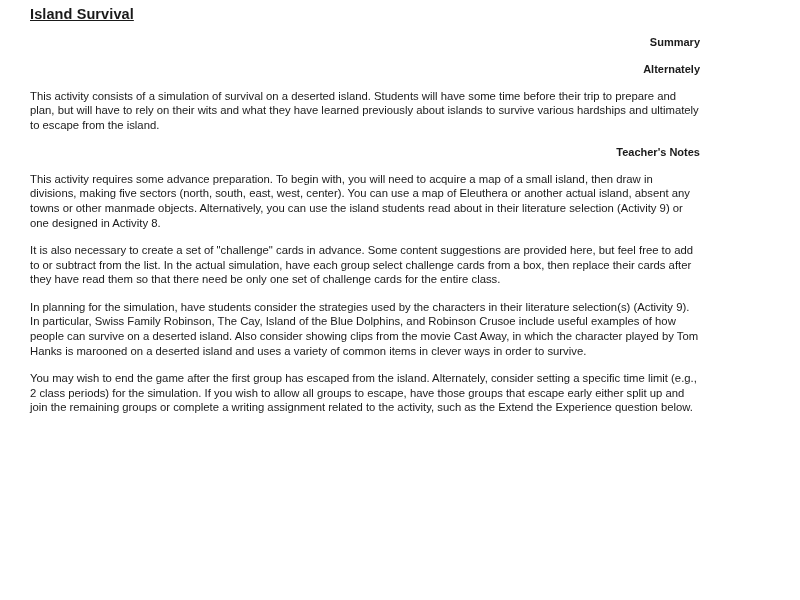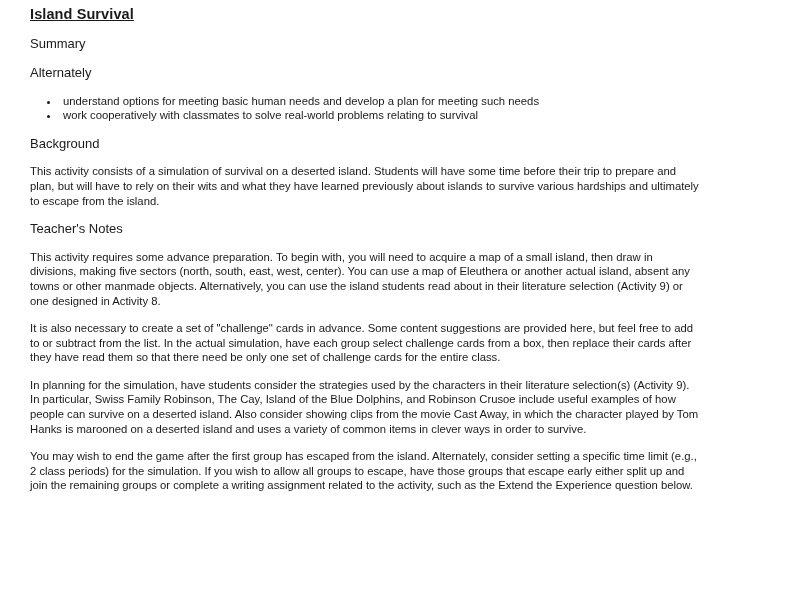--- a/index.html
+++ b/index.html
@@ -22,24 +22,25 @@
   }
   .doc-title {
     font-size: 14.5px;
     font-weight: bold;
     text-decoration: underline;
     margin: 0 0 13px 0;
     letter-spacing: 0.1px;
     line-height: 1.2;
   }
   .section-heading {
-    font-size: 13px;
-    font-weight: normal;
+    font-size: 11px;
+    font-weight: bold;
     margin: 0 0 13px 0;
     line-height: 1.2;
+    text-align: right;
   }
   p.body-text {
     font-size: 11.3px;
     line-height: 14.6px;
     margin: 0 0 13px 0;
     max-width: 752px;
     text-align: left;
   }
   ul.objectives-list {
     margin: 0 0 13px 0;
@@ -66,27 +67,22 @@
 </head>
 <body>
 
 <div class="page">
 
   <h1 class="doc-title">Island Survival</h1>
 
   <h2 class="section-heading">Summary</h2>
 
   <h2 class="section-heading">Alternately</h2>
-  <ul class="objectives-list">
-    <li>understand options for meeting basic human needs and develop a plan for meeting such needs</li>
-    <li>work cooperatively with classmates to solve real-world problems relating to survival</li>
-  </ul>
 
 
-  <h2 class="section-heading">Background</h2>
   <p class="body-text">This activity consists of a simulation of survival on a deserted island. Students will have some time before their trip to prepare and plan, but will have to rely on their wits and what they have learned previously about islands to survive various hardships and ultimately to escape from the island.</p>
 
   <h2 class="section-heading">Teacher's Notes</h2>
   <p class="body-text">This activity requires some advance preparation. To begin with, you will need to acquire a map of a small island, then draw in divisions, making five sectors (north, south, east, west, center). You can use a map of Eleuthera or another actual island, absent any towns or other manmade objects. Alternatively, you can use the island students read about in their literature selection (Activity 9) or one designed in Activity 8.</p>
   <p class="body-text">It is also necessary to create a set of "challenge" cards in advance. Some content suggestions are provided here, but feel free to add to or subtract from the list. In the actual simulation, have each group select challenge cards from a box, then replace their cards after they have read them so that there need be only one set of challenge cards for the entire class.</p>
 
   <p class="body-text"><span>In planning for the simulation, have students consider the strategies used by the characters in their literature selection(s) (Activity 9). In particular, </span><span class="title-italic">Swiss Family Robinson</span><span>, </span><span class="title-italic">The Cay</span><span>, </span><span class="title-italic">Island of the Blue Dolphins</span><span>, and </span><span class="title-italic">Robinson Crusoe</span><span> include useful examples of how people can survive on a deserted island. Also consider showing clips from the movie </span><span class="title-italic">Cast Away</span><span>, in which the character played by Tom Hanks is marooned on a deserted island and uses a variety of common items in clever ways in order to survive.</span></p>
 
   <p class="body-text"><span>You may wish to end the game after the first group has escaped from the island. Alternately, consider setting a specific time limit (e.g., 2 class periods) for the simulation. If you wish to allow all groups to escape, have those groups that escape early either split up and join the remaining groups or complete a writing assignment related to the activity, such as the </span><span class="title-italic">Extend the Experience</span><span> question below.</span></p>
 

